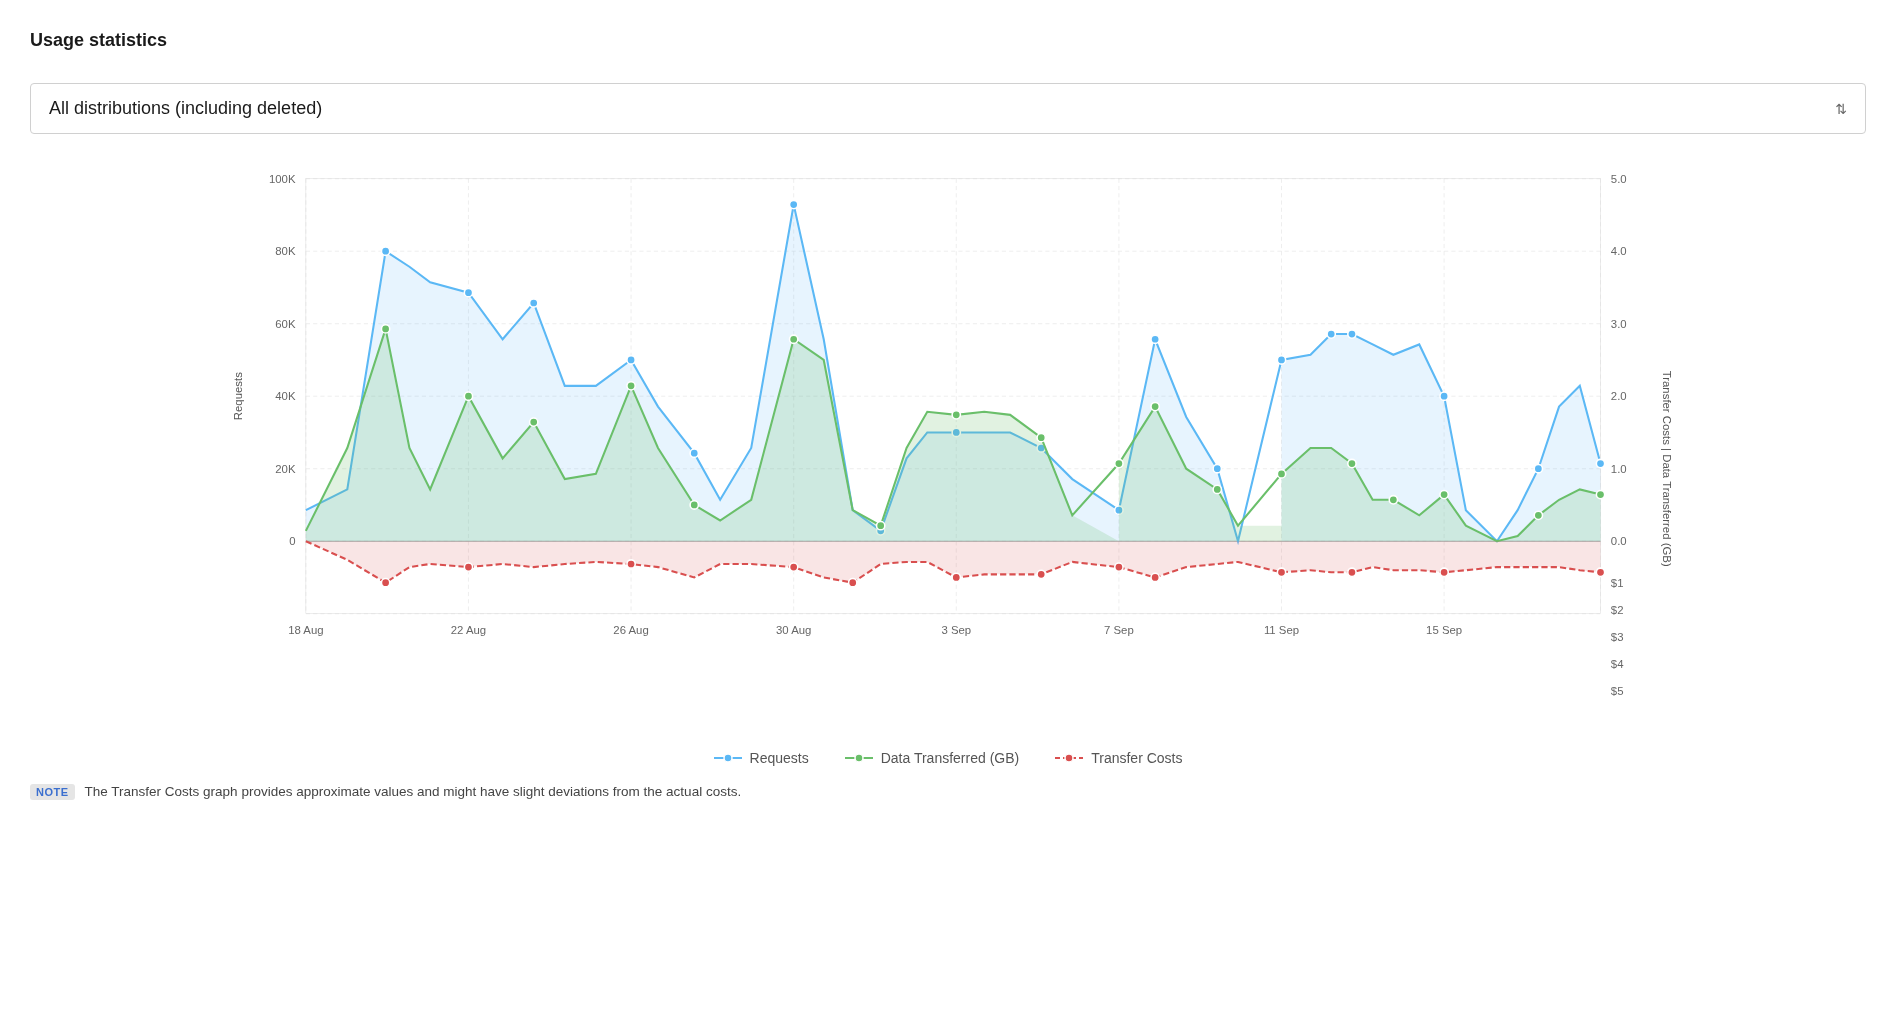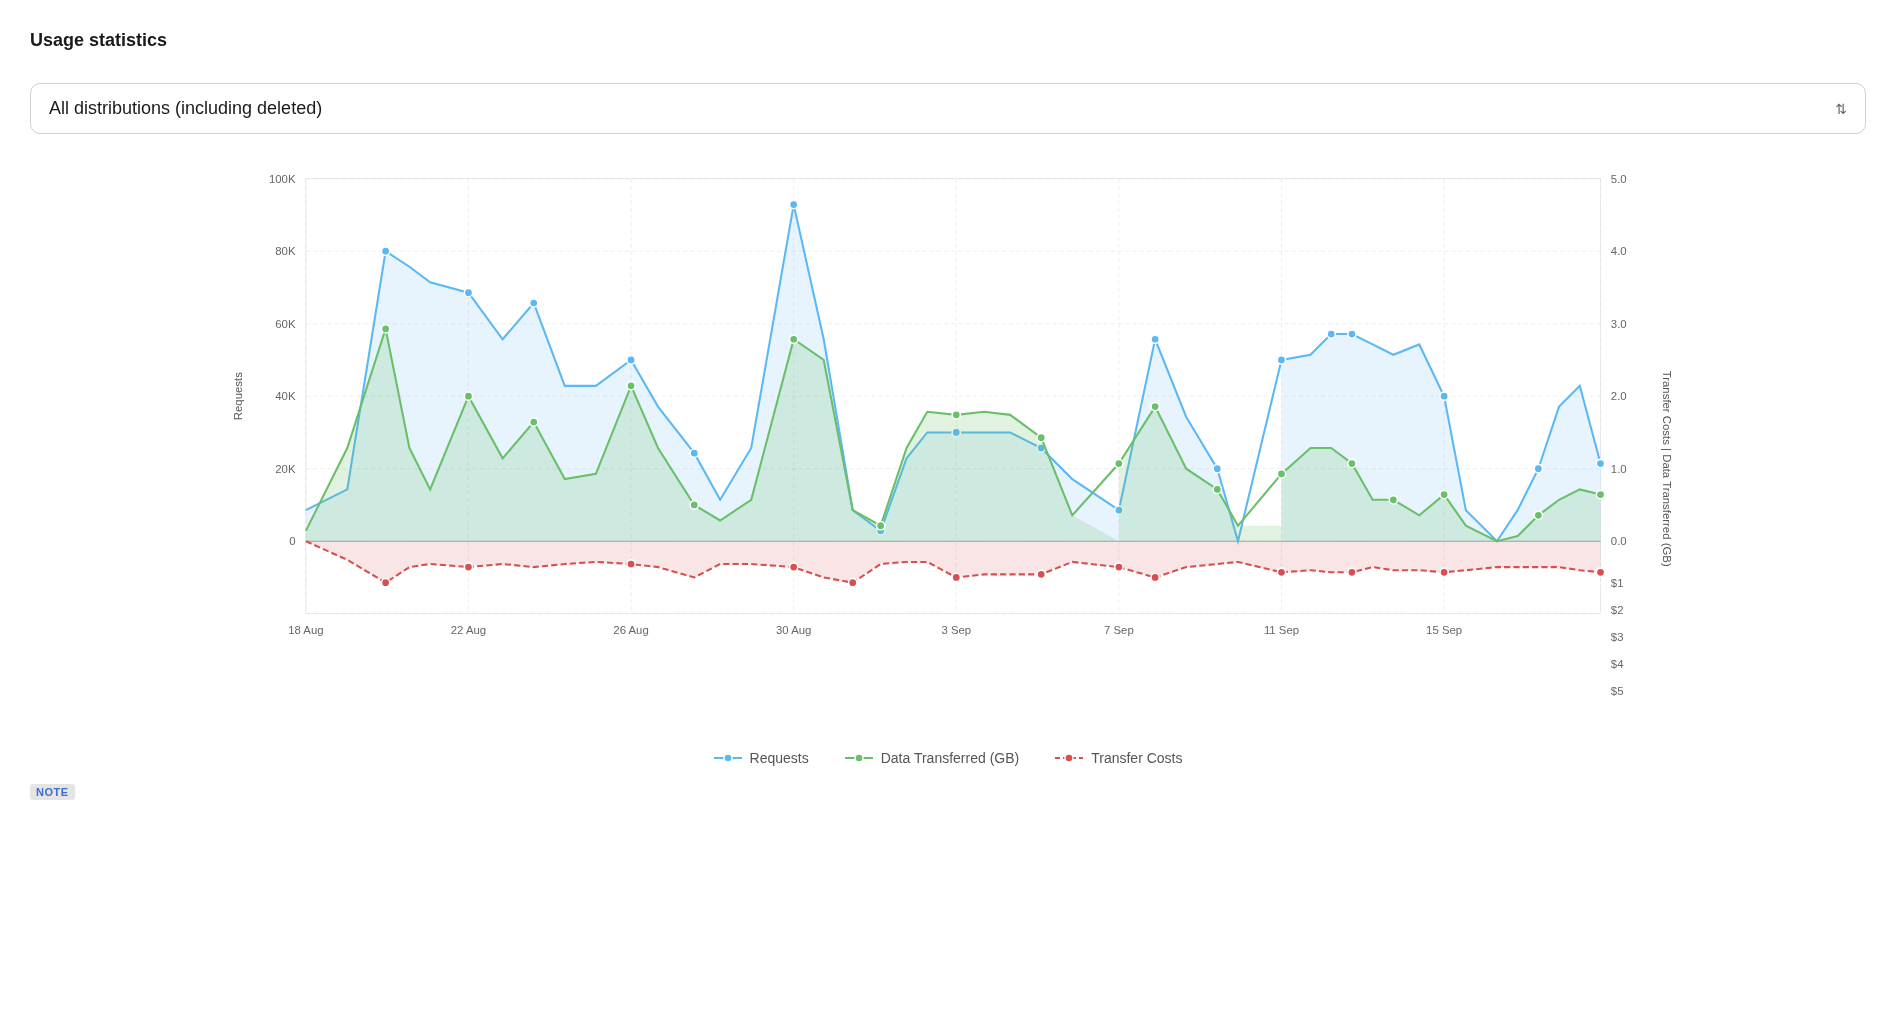--- a/index.html
+++ b/index.html
@@ -10,21 +10,21 @@
       padding: 30px;
     }
     .page-title {
       font-size: 18px;
       font-weight: 600;
       color: #1a1a1a;
       margin-bottom: 32px;
     }
     .dropdown-container {
       border: 1px solid #d0d0d0;
-      border-radius: 10px;
+      border-radius: 4px;
       padding: 14px 18px;
       display: flex;
       justify-content: space-between;
       align-items: center;
       margin-bottom: 24px;
       cursor: pointer;
       background: #fff;
     }
     .dropdown-label {
       font-size: 18px;
@@ -231,13 +231,14 @@
     <svg width="28" height="12">
         <line x1="0" y1="6" x2="28" y2="6" stroke="#d94f4f" stroke-width="2" stroke-dasharray="5,3"></line>
         <circle cx="14" cy="6" r="4" fill="#d94f4f" stroke="white" stroke-width="1.5"></circle>
       </svg>
     <span>Transfer Costs</span>
   </div>
 </div>
 
 <div class="note-box">
   <span class="note-badge">NOTE</span>
+  <span>The Transfer Costs graph provides approximate values and might have slight deviations from the actual costs.</span>
 </div>
 
 </body></html>

